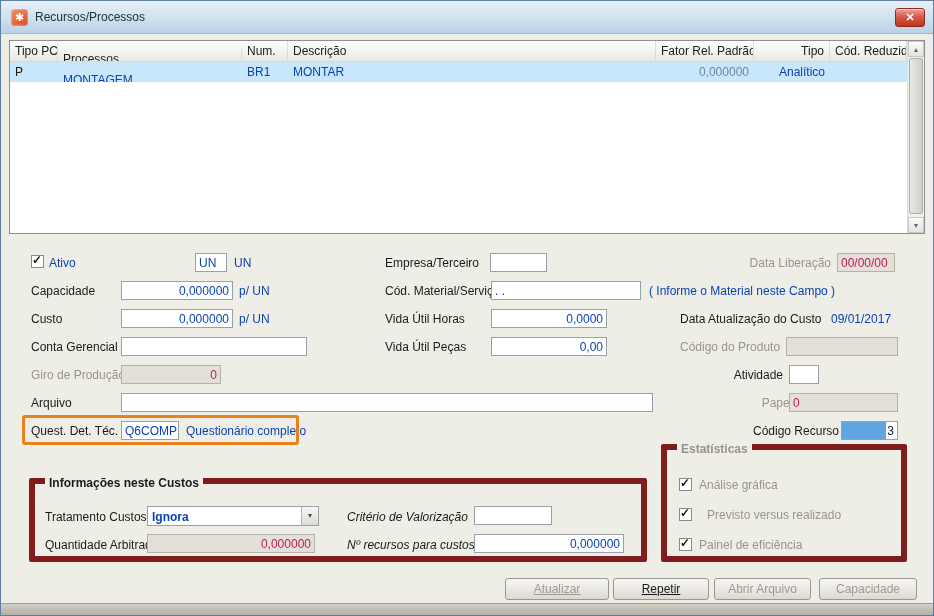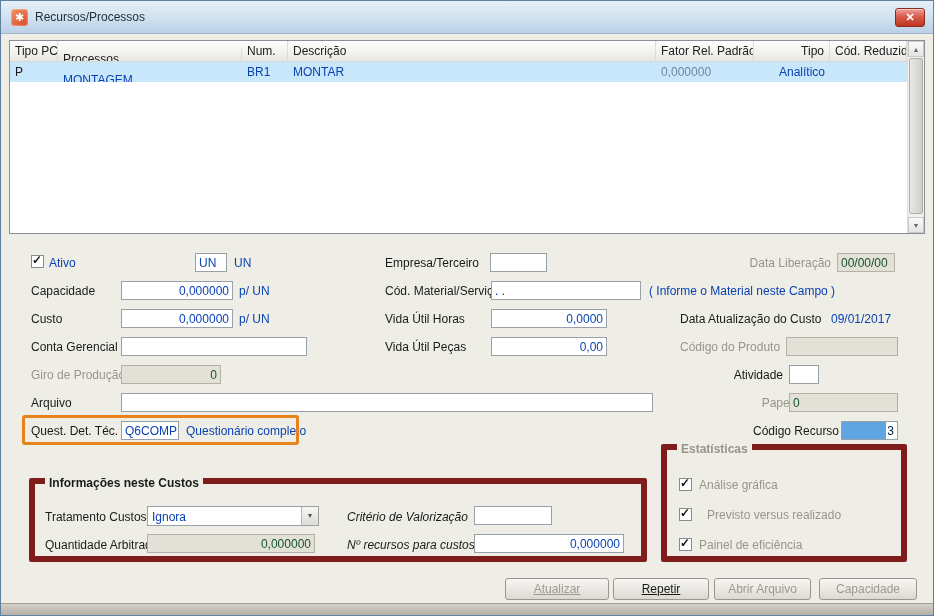--- a/index.html
+++ b/index.html
@@ -25,41 +25,41 @@
   
   .grid{position:absolute;left:8px;top:39px;width:916px;height:194px;background:#FFF;
     border:1px solid #898F98;}
   .grid-header{display:flex;height:21px;
     background:linear-gradient(180deg,#FEFEFE 0%,#F1F1EF 60%,#E6E6E2 100%);
     border-bottom:1px solid #D9D9D6;}
   .gh{padding:3px 5px;border-right:1px solid #DCDCD8;white-space:nowrap;overflow:hidden;color:#202020;}
   .grid-row{display:flex;height:20px;background:#C9E7FA;}
   .gc{padding:3px 5px;white-space:nowrap;overflow:hidden;}
   .c0{width:48px;} .c1{width:184px;margin-top:8px;} .c2{width:46px;} .c3{width:368px;}
-  .c4{width:98px;} .c5{width:76px;text-align:right;} .c6{width:77px;}
+  .c4{width:98px;text-align:right;} .c5{width:76px;text-align:right;} .c6{width:77px;}
   .blue{color:#0A42B4;}
   .fator{color:#6E86A0;}
   .vscroll{position:absolute;right:0;top:0;width:17px;height:192px;background:#F2F1EE;
     border-left:1px solid #E0DFDA;}
   .sarrow{position:absolute;left:0;width:16px;height:16px;text-align:center;font-size:7px;
     color:#5F6B76;line-height:16px;background:linear-gradient(180deg,#FBFBFA,#E4E3DF);
     border:1px solid #C9C8C2;}
   .sthumb{position:absolute;left:1px;top:17px;width:14px;height:156px;border-radius:2px;
     background:linear-gradient(90deg,#E9E8E4,#CFCEC8);border:1px solid #AEAD A6;border:1px solid #AEADA6;}
   
   .lbl{position:absolute;white-space:nowrap;color:#1A1A1A;}
   .lbl.gray{color:#97958A;}
   .lbl.navy{color:#0A42B4;}
   .lbl.italic{font-style:italic;}
   .lbl.bold{font-weight:bold;}
   .rlbl{text-align:right;}
   .inp{position:absolute;height:19px;background:#FFF;border:1px solid #98A0A8;
     padding:2px 3px;color:#0A42B4;white-space:nowrap;overflow:hidden;}
   .inp.num{text-align:right;}
-  .inp.dis{background:#E3E1D7;border-color:#B4B2A7;color:#14532d;}
+  .inp.dis{background:#E3E1D7;border-color:#B4B2A7;color:#be185d;}
   .cb{position:absolute;width:13px;height:13px;background:#FFF;border:1px solid #8A8A86;}
   .cb .check{position:absolute;left:0px;top:-3px;font-size:12px;font-weight:bold;color:#111;}
   .group{position:absolute;border:6px solid #7f1d1d;border-radius:2px;}
   .gtitle{position:absolute;top:-8px;left:10px;background:#EFEEE6;padding:0 4px;white-space:nowrap;}
   .combo{position:absolute;height:20px;background:#FFF;border:1px solid #98A0A8;}
   .combo-val{position:absolute;left:4px;top:3px;color:#0A42B4;}
   .combo-btn{position:absolute;right:0;top:0;width:17px;height:18px;text-align:center;
     background:linear-gradient(180deg,#F7F6F3,#DDDCD6);border-left:1px solid #B8B6AD;
     font-size:7px;color:#4A5560;line-height:18px;}
   .annotation{position:absolute;left:21px;top:414px;width:277px;height:30px;
@@ -175,21 +175,21 @@
     <span class="lbl gray" style="left:32px;top:58px;margin-left:8px;">Previsto versus realizado</span>
     <span class="cb" style="left:12px;top:88px;">
         <span class="check">✓</span>
       </span>
     <span class="lbl gray" style="left:32px;top:88px;">Painel de eficiência</span>
   </div>
 
   <div class="group" style="left:28px;top:477px;width:618px;height:84px;">
     <span class="gtitle lbl bold">Informações neste Custos</span>
     <span class="lbl" style="left:10px;top:26px;">Tratamento Custos</span>
-    <div class="combo" style="left:112px;top:22px;width:172px;">
+    <div class="combo" style="left:112px;top:22px;width:172px;font-weight:bold;">
       <span class="combo-val">Ignora</span>
       <span class="combo-btn">▼</span>
     </div>
     <span class="lbl italic" style="left:312px;top:26px;">Critério de Valorização</span>
     <div class="inp" style="left:439px;top:22px;width:78px;"></div>
     <span class="lbl" style="left:10px;top:54px;">Quantidade Arbitrada</span>
     <div class="inp dis num" style="left:112px;top:50px;width:168px;">0,000000</div>
     <span class="lbl italic" style="left:312px;top:54px;">Nº recursos para custos</span>
     <div class="inp num" style="left:439px;top:50px;width:150px;">0,000000</div>
   </div>

